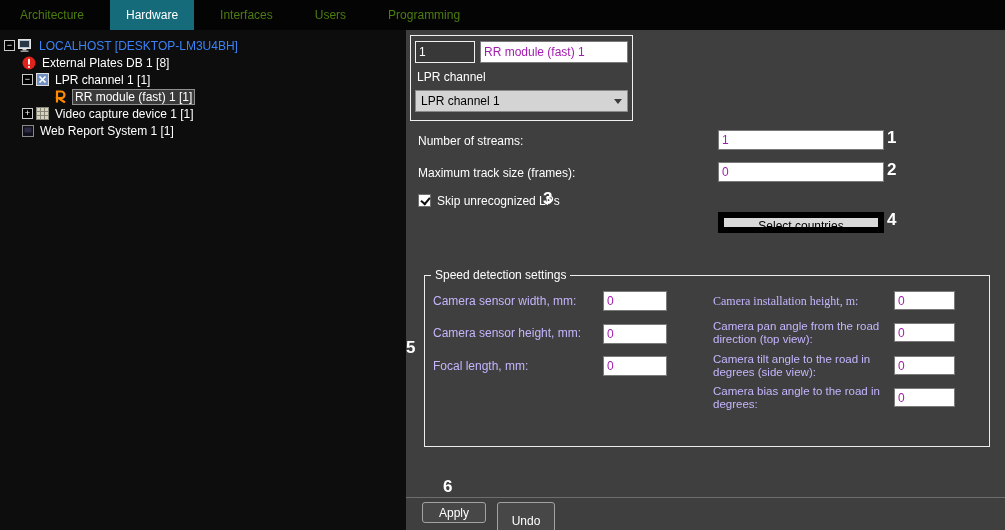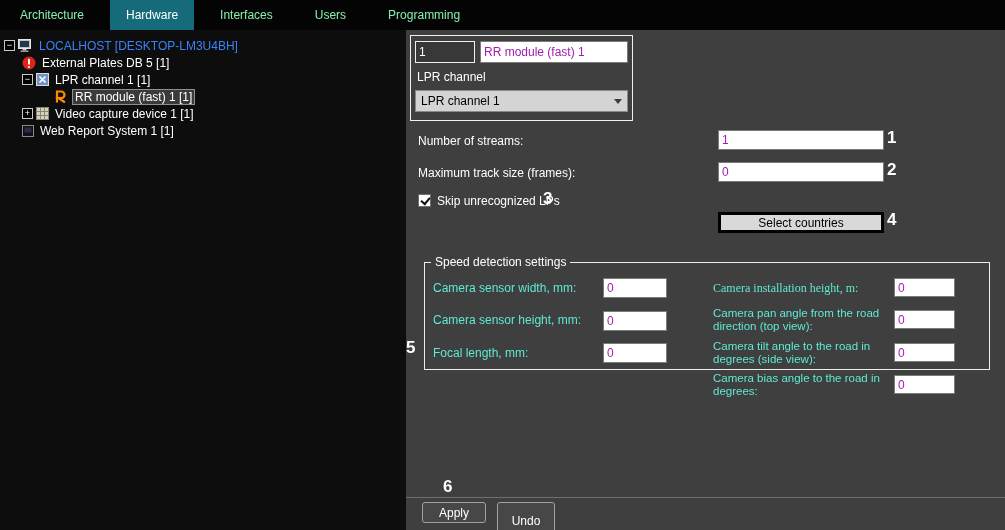--- a/index.html
+++ b/index.html
@@ -4,21 +4,21 @@
 <style>
   html,body { margin:0; padding:0; }
   body {
     width:1005px; height:530px; overflow:hidden;
     background:#3f3f3f;
     font-family:"Liberation Sans", sans-serif;
     -webkit-font-smoothing:antialiased;
   }
   
   .tabbar { height:30px; background:#040404; display:flex; align-items:stretch; gap:10px; padding-left:4px; }
-  .tab { color:#86efac; font-size:12px; display:flex; align-items:center; padding:0 16px; cursor:pointer; white-space:nowrap; }
+  .tab { color:#4d7c0f; font-size:12px; display:flex; align-items:center; padding:0 16px; cursor:pointer; white-space:nowrap; }
   .tab.active { background:#166b7b; color:#ffffff; }
 
   
   .main { display:flex; height:500px; }
   .tree-panel { width:406px; background:#0d0d0d; box-sizing:border-box; padding-top:7px; flex:none; }
   .settings-panel { position:relative; flex:1; background:#3f3f3f; }
 
   
   .trow { display:flex; align-items:center; height:17px; color:#ffffff; font-size:12px; white-space:nowrap; cursor:default; }
   .lvl0 { padding-left:4px; }
@@ -57,34 +57,34 @@
     position:absolute; width:13px; height:13px; box-sizing:border-box;
     background:#ffffff; border:1px solid #6f6f6f; cursor:pointer;
   }
   .checkbox[data-checked="true"]::after {
     content:""; position:absolute; left:2px; top:2px;
     width:7px; height:4px;
     border-left:2px solid #101010; border-bottom:2px solid #101010;
     transform:rotate(-50deg);
   }
   .btn-light {
-    position:absolute; background:#d9d9d9; color:#000; border:3px solid #000000;
+    position:absolute; background:#d9d9d9; color:#000; border:6px solid #000000;
     font:12px "Liberation Sans", sans-serif; cursor:pointer; box-sizing:border-box;text-align:center;
   }
   .btn-dark {
     position:absolute; background:#474747; color:#ffffff; border:1px solid #a2a2a2;
     font:12px "Liberation Sans", sans-serif; cursor:pointer; box-sizing:border-box;
     border-radius:3px;
   }
   .group { position:absolute; border:1px solid #ededed; box-sizing:border-box; }
   .group-title {
     position:absolute; top:-8px; left:6px; background:#3f3f3f;
     color:#ffffff; font-size:12px; padding:0 4px; line-height:15px; white-space:nowrap;
   }
-  .slabel { position:absolute; color:#5eead4; font-size:12px; line-height:13px; white-space:nowrap; }
+  .slabel { position:absolute; color:#c4b5fd; font-size:12px; line-height:13px; white-space:nowrap; }
   .slabel.wrap { white-space:normal; width:180px; font-size:11.5px; }
   .divider { position:absolute; left:0; right:0; height:1px; background:#6e6e6e; }
 </style>
 </head>
 <body>
 
 <div class="tabbar">
   <div class="tab">Architecture</div>
   <div class="tab active">Hardware</div>
   <div class="tab">Interfaces</div>
@@ -110,21 +110,21 @@
     </div>
 
     <div class="trow lvl1">
       <span class="ticon">
         <svg width="14" height="14" viewBox="0 0 14 14">
             <circle cx="7" cy="7" r="6.5" fill="#e0241c"></circle>
             <rect x="6" y="2.8" width="2" height="6" rx="1" fill="#fff"></rect>
             <circle cx="7" cy="11" r="1.1" fill="#fff"></circle>
           </svg>
       </span>
-      <span class="tlabel">External Plates DB 5 [1]</span>
+      <span class="tlabel">External Plates DB 1 [8]</span>
     </div>
 
     <div class="trow lvl1">
       <span class="expander">−</span>
       <span class="ticon">
         <svg width="13" height="13" viewBox="0 0 13 13">
             <rect x="0.5" y="0.5" width="12" height="12" fill="#7191c2" stroke="#dcdcdc"></rect>
             <path d="M3.5 3.5 L9.5 9.5 M9.5 3.5 L3.5 9.5" stroke="#ffffff" stroke-width="1.7"></path>
           </svg>
       </span>
@@ -193,21 +193,21 @@
     <input class="txt" style="left: 312px; top: 132px; width: 166px; height: 20px;" type="text" value="0">
     <div class="annot" style="left:481px; top:130px;">2</div>
 
     <div class="checkbox" style="left:12px; top:164px;" data-checked="true"></div>
     <div class="flabel" style="left:31px; top:164px;">Skip unrecognized LPs</div>
     <div class="annot" style="left:137px; top:159px;">3</div>
 
     <button class="btn-light" style="left:312px; top:182px; width:166px; height:21px;">Select countries</button>
     <div class="annot" style="left:481px; top:180px;">4</div>
 
-    <div class="group" style="left:18px; top:232px; width:566px; height:108px;">
+    <div class="group" style="left:18px; top:245px; width:566px; height:172px;">
       <div class="group-title">Speed detection settings</div>
 
       <div class="slabel" style="left:8px; top:19px;">Camera sensor width, mm:</div>
       <input class="txt" style="left: 178px; top: 15px; width: 64px; height: 20px;" type="text" value="0">
 
       <div class="slabel" style="left:8px; top:51px;">Camera sensor height, mm:</div>
       <input class="txt" style="left: 178px; top: 48px; width: 64px; height: 20px;" type="text" value="0">
 
       <div class="slabel" style="left:8px; top:84px;">Focal length, mm:</div>
       <input class="txt" style="left: 178px; top: 80px; width: 64px; height: 20px;" type="text" value="0">

